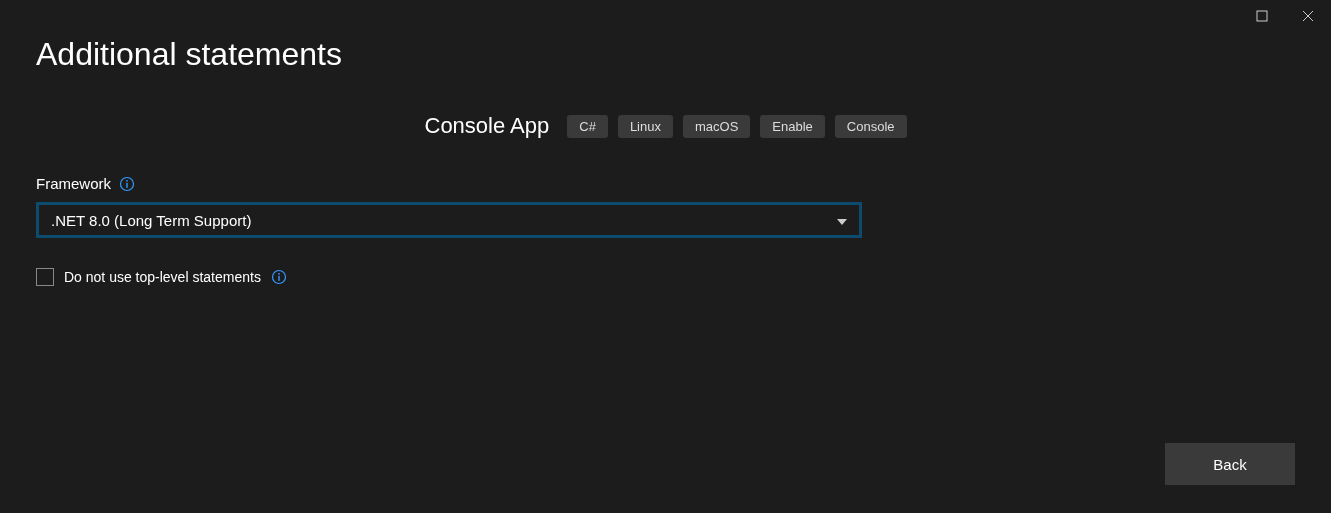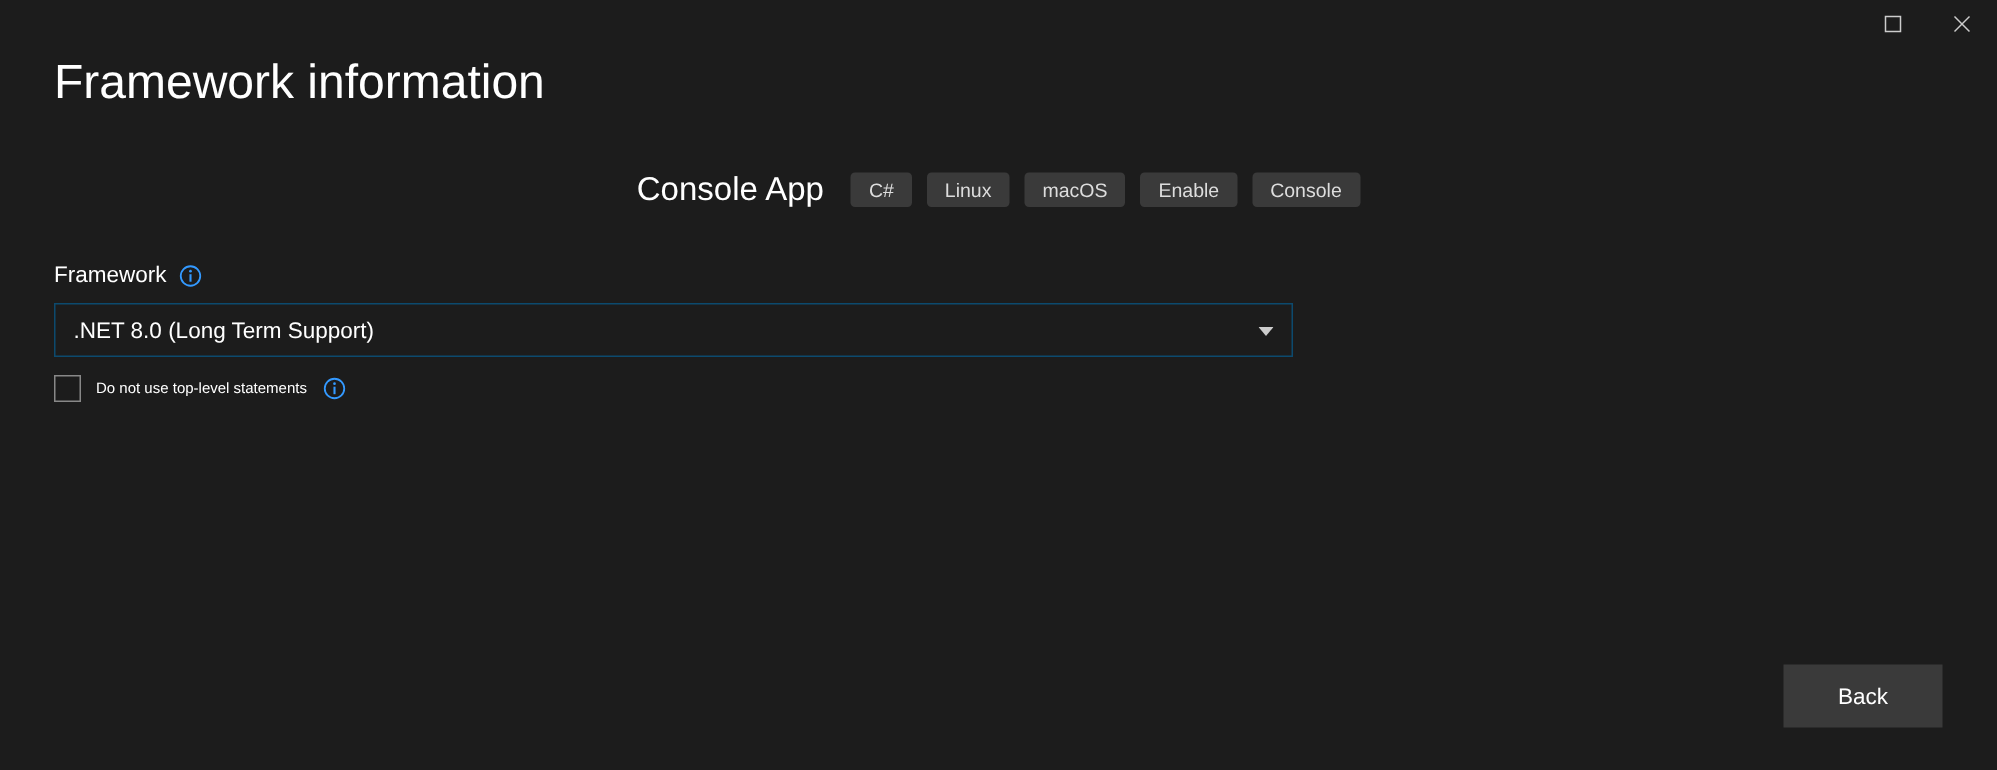--- a/index.html
+++ b/index.html
@@ -84,27 +84,27 @@
       justify-content: center;
     }
     .info-icon svg {
       width: 16px;
       height: 16px;
     }
     .dropdown {
       width: 826px;
       height: 36px;
       background-color: #1c1c1c;
-      border: 1px solid #0c4a6e;
+      border: 3px solid #0c4a6e;
       display: flex;
       align-items: center;
       justify-content: space-between;
       padding: 0 12px;
       cursor: pointer;
-      margin-bottom: 12px;
+      margin-bottom: 30px;
     }
     .dropdown-text {
       font-size: 15px;
       color: #ffffff;
     }
     .dropdown-arrow svg {
       width: 10px;
       height: 6px;
       fill: #cccccc;
     }
@@ -115,32 +115,32 @@
       margin-bottom: 18px;
     }
     .checkbox {
       width: 18px;
       height: 18px;
       border: 1px solid #888888;
       background: transparent;
       cursor: pointer;
     }
     .checkbox-label {
-      font-size: 10px;
+      font-size: 14px;
       color: #ffffff;
     }
     .footer {
       position: absolute;
       bottom: 28px;
       right: 36px;
       display: flex;
       gap: 12px;
     }
     .btn {
-      width: 106px;
+      width: 130px;
       height: 42px;
       font-size: 15px;
       border: none;
       cursor: pointer;
       display: flex;
       align-items: center;
       justify-content: center;
     }
     .btn-back {
       background-color: #3a3a3a;
@@ -162,21 +162,21 @@
   </div>
   <div class="window-btn">
     <svg width="12" height="12" viewBox="0 0 12 12">
         <line x1="1" y1="1" x2="11" y2="11"></line>
         <line x1="11" y1="1" x2="1" y2="11"></line>
       </svg>
   </div>
 </div>
 
 <div class="content">
-  <h1 class="page-title">Framework information</h1>
+  <h1 class="page-title">Additional statements</h1>
 
   <div class="subtitle-row">
     <div class="subtitle">Console App</div>
     <div class="tags">
       <span class="tag">C#</span>
       <span class="tag">Linux</span>
       <span class="tag">macOS</span>
       <span class="tag">Enable</span>
       <span class="tag">Console</span>
     </div>

